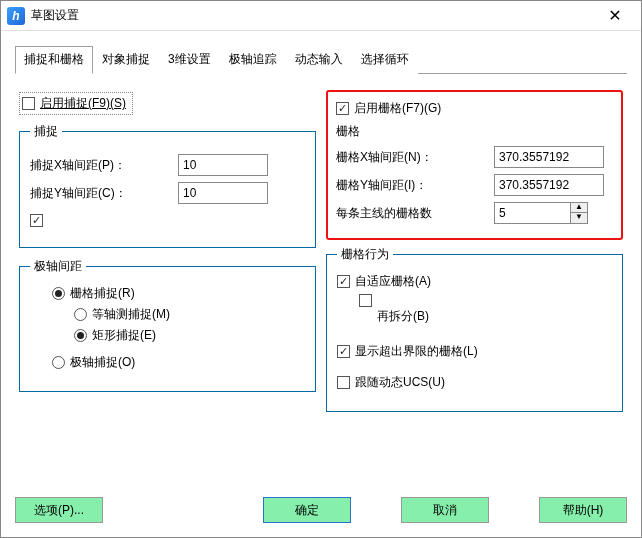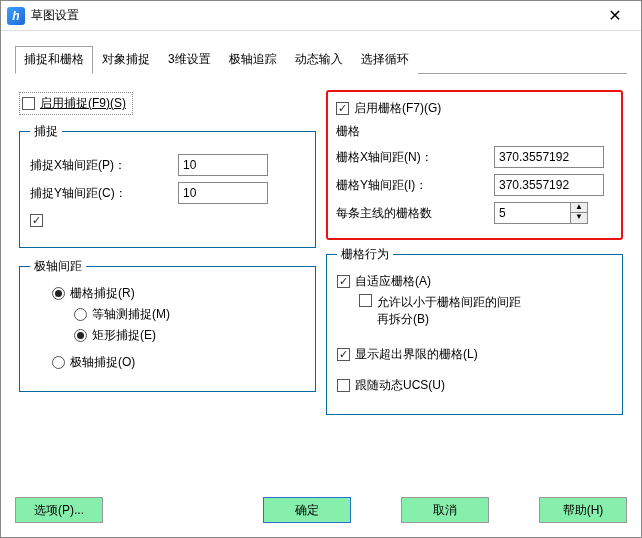--- a/index.html
+++ b/index.html
@@ -191,21 +191,21 @@
         <fieldset class="grp">
           <legend>栅格行为</legend>
 
           <div class="chkrow">
             <span class="chkbox checked"></span>
             <span>自适应栅格(A)</span>
           </div>
           <div class="chkrow indent1" style="align-items:flex-start;">
             <span class="chkbox"></span>
             <span>
-              <span>允许以小于栅格间距的间距</span><br>
+              <br>
               <span>再拆分(B)</span>
             </span>
           </div>
 
           <div class="chkrow" style="margin-top:14px;">
             <span class="chkbox checked"></span>
             <span>显示超出界限的栅格(L)</span>
           </div>
 
           <div class="chkrow" style="margin-top:10px;">

